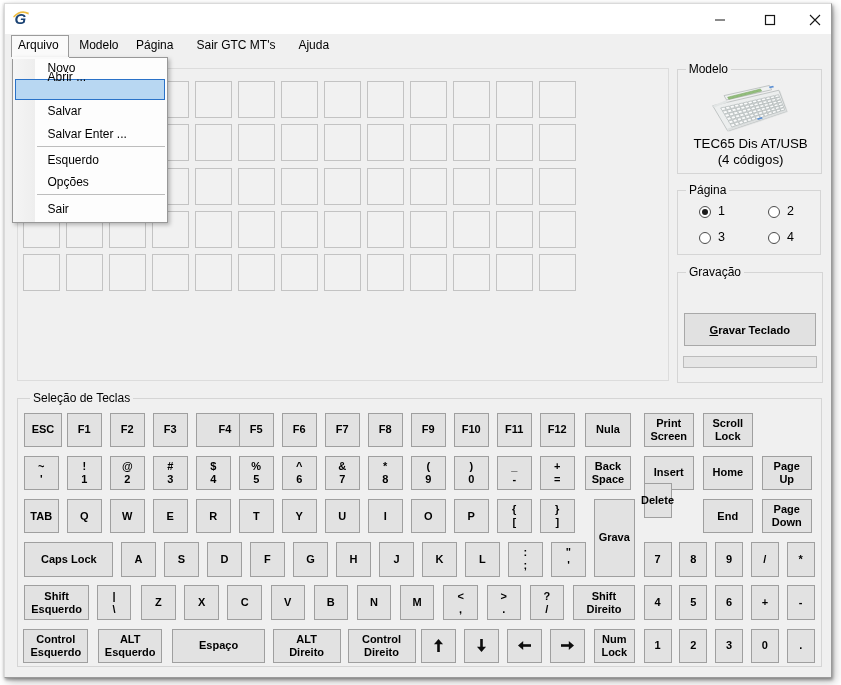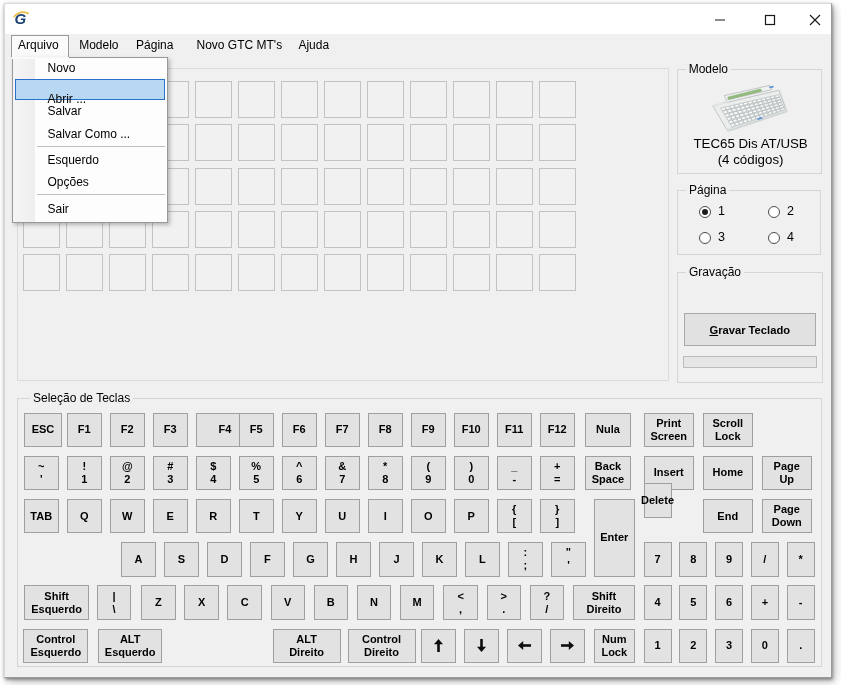--- a/index.html
+++ b/index.html
@@ -58,21 +58,21 @@
       </svg>
     <svg style="position:absolute;left:804px;top:10px" width="12" height="12" viewBox="0 0 12 12">
         <path d="M1 1 L11 11 M11 1 L1 11" stroke="#171717" stroke-width="1.1"></path>
       </svg>
   </div>
   <div class="menubar">
     <div class="arquivo-box"></div>
     <div class="mitem" style="left:13px">Arquivo</div>
     <div class="mitem" style="left:74.2px">Modelo</div>
     <div class="mitem" style="left:131.1px">Página</div>
-    <div class="mitem" style="left:191.5px">Novo GTC MT's</div>
+    <div class="mitem" style="left:191.5px">Sair GTC MT's</div>
     <div class="mitem" style="left:293.4px">Ajuda</div>
   </div>
   <div class="maincont"></div>
   <div class="cell" style="left:18px;top:77px"></div>
 <div class="cell" style="left:61px;top:77px"></div>
 <div class="cell" style="left:104px;top:77px"></div>
 <div class="cell" style="left:147px;top:77px"></div>
 <div class="cell" style="left:190px;top:77px"></div>
 <div class="cell" style="left:233px;top:77px"></div>
 <div class="cell" style="left:276px;top:77px"></div>
@@ -291,24 +291,25 @@
 <div class="key" style="left:148px;top:494.9px;width:34.5px;height:34.6px">E</div>
 <div class="key" style="left:191px;top:494.9px;width:34.5px;height:34.6px">R</div>
 <div class="key" style="left:234px;top:494.9px;width:34.5px;height:34.6px">T</div>
 <div class="key" style="left:277px;top:494.9px;width:34.5px;height:34.6px">Y</div>
 <div class="key" style="left:320px;top:494.9px;width:34.5px;height:34.6px">U</div>
 <div class="key" style="left:363px;top:494.9px;width:34.5px;height:34.6px">I</div>
 <div class="key" style="left:406px;top:494.9px;width:34.5px;height:34.6px">O</div>
 <div class="key" style="left:449px;top:494.9px;width:34.5px;height:34.6px">P</div>
 <div class="key" style="left:492px;top:494.9px;width:34.5px;height:34.6px">{<br>[</div>
 <div class="key" style="left:535px;top:494.9px;width:34.5px;height:34.6px">}<br>]</div>
-<div class="key" style="left:588.5px;top:494.9px;width:41.5px;height:77.8px">Enter</div>
+<div class="key" style="left:588.5px;top:494.9px;width:41.5px;height:77.8px">Grava</div>
 <div class="key" style="left:638.5px;top:479px;width:28px;height:34.6px">Delete</div>
 <div class="key" style="left:697.5px;top:494.9px;width:50.5px;height:34.6px">End</div>
 <div class="key" style="left:756.5px;top:494.9px;width:50.5px;height:34.6px">Page<br>Down</div>
+<div class="key" style="left:19.4px;top:538.1px;width:89px;height:34.6px">Caps Lock</div>
 <div class="key" style="left:116.2px;top:538.1px;width:34.5px;height:34.6px">A</div>
 <div class="key" style="left:159.2px;top:538.1px;width:34.5px;height:34.6px">S</div>
 <div class="key" style="left:202.2px;top:538.1px;width:34.5px;height:34.6px">D</div>
 <div class="key" style="left:245.2px;top:538.1px;width:34.5px;height:34.6px">F</div>
 <div class="key" style="left:288.2px;top:538.1px;width:34.5px;height:34.6px">G</div>
 <div class="key" style="left:331.2px;top:538.1px;width:34.5px;height:34.6px">H</div>
 <div class="key" style="left:374.2px;top:538.1px;width:34.5px;height:34.6px">J</div>
 <div class="key" style="left:417.2px;top:538.1px;width:34.5px;height:34.6px">K</div>
 <div class="key" style="left:460.2px;top:538.1px;width:34.5px;height:34.6px">L</div>
 <div class="key" style="left:503.2px;top:538.1px;width:34.5px;height:34.6px">:<br>;</div>
@@ -331,20 +332,21 @@
 <div class="key" style="left:481.5px;top:581.3px;width:34.5px;height:34.6px">&gt;<br>.</div>
 <div class="key" style="left:524.6px;top:581.3px;width:34.5px;height:34.6px">?<br>/</div>
 <div class="key" style="left:567.7px;top:581.3px;width:62.5px;height:34.6px">Shift<br>Direito</div>
 <div class="key" style="left:638.5px;top:581.3px;width:28px;height:34.6px">4</div>
 <div class="key" style="left:674.3px;top:581.3px;width:28px;height:34.6px">5</div>
 <div class="key" style="left:710.1px;top:581.3px;width:28px;height:34.6px">6</div>
 <div class="key" style="left:745.9px;top:581.3px;width:28px;height:34.6px">+</div>
 <div class="key" style="left:781.7px;top:581.3px;width:28px;height:34.6px">-</div>
 <div class="key" style="left:18.3px;top:624.5px;width:65px;height:34.6px">Control<br>Esquerdo</div>
 <div class="key" style="left:93.2px;top:624.5px;width:64px;height:34.6px">ALT<br>Esquerdo</div>
+<div class="key" style="left:167.1px;top:624.5px;width:93px;height:34.6px">Espaço</div>
 <div class="key" style="left:267.6px;top:624.5px;width:68px;height:34.6px">ALT<br>Direito</div>
 <div class="key" style="left:342.5px;top:624.5px;width:68px;height:34.6px">Control<br>Direito</div>
 <div class="key" style="left:416.4px;top:624.5px;width:35px;height:34.6px">
       <svg width="9" height="13" viewBox="0 0 9 13">
         <polygon points="4.5,0 9,5.2 0,5.2" fill="#0d0d0d"></polygon>
         <rect x="3.2" y="4" width="2.6" height="9" fill="#0d0d0d"></rect>
       </svg>
     </div>
 <div class="key" style="left:459.4px;top:624.5px;width:35px;height:34.6px">
       <svg width="9" height="13" viewBox="0 0 9 13">
@@ -369,22 +371,22 @@
 <div class="key" style="left:674.3px;top:624.5px;width:28px;height:34.6px">2</div>
 <div class="key" style="left:710.1px;top:624.5px;width:28px;height:34.6px">3</div>
 <div class="key" style="left:745.9px;top:624.5px;width:28px;height:34.6px">0</div>
 <div class="key" style="left:781.7px;top:624.5px;width:28px;height:34.6px">.</div>
   <div style="left:7.2px;top:52.8px;width:56.4px;height:2.0px;background:#fafafa;z-index:55"></div>
 
   <div class="menu">
     <div class="gutter"></div>
     <div class="hl"></div>
     <div class="mi" style="top:2.5px">Novo</div>
-    <div class="mi" style="top:34px">Abrir ...</div>
+    <div class="mi" style="top:12px">Abrir ...</div>
     <div class="mi" style="top:45.5px">Salvar</div>
-    <div class="mi" style="top:68.5px">Salvar Como ...</div>
+    <div class="mi" style="top:68.5px">Salvar Enter ...</div>
     <div class="sep" style="top:87.6px"></div>
     <div class="mi" style="top:95px">Esquerdo</div>
     <div class="mi" style="top:117px">Opções</div>
     <div class="sep" style="top:136.1px"></div>
     <div class="mi" style="top:144px">Sair</div>
   </div>
 </div>
 
 </body></html>

